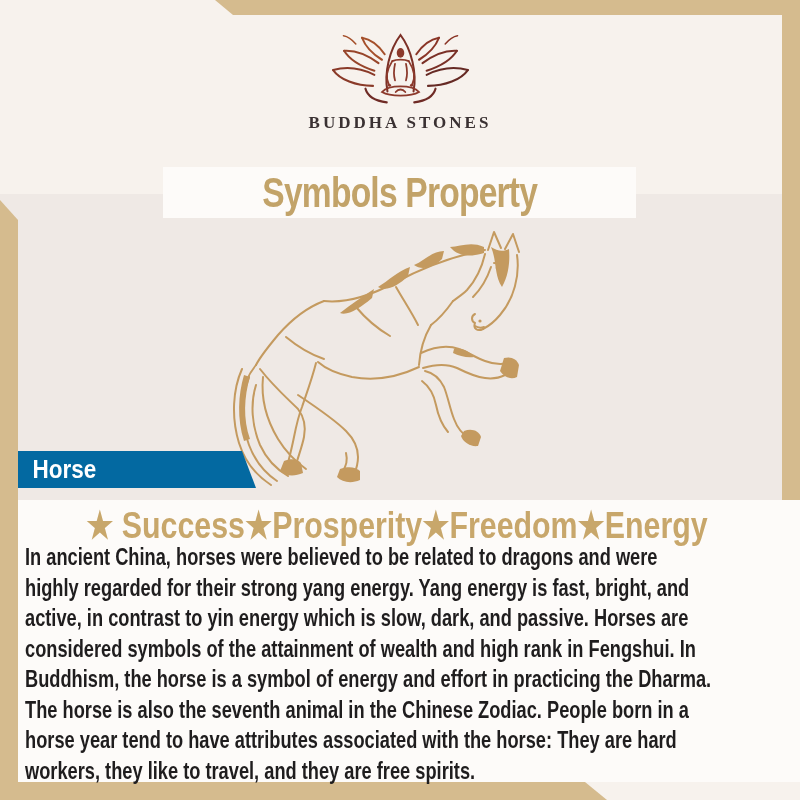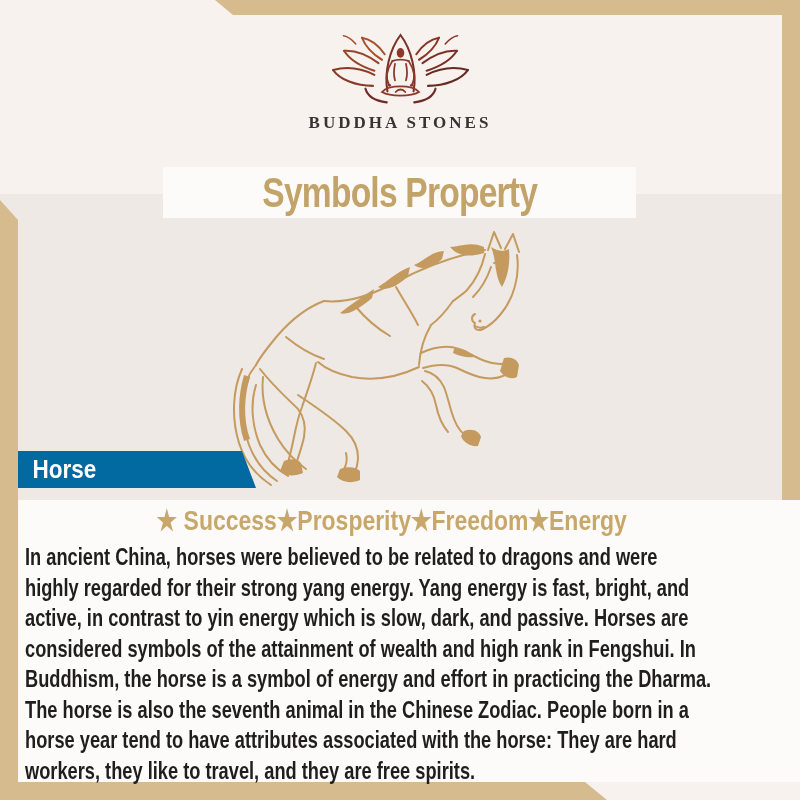--- a/index.html
+++ b/index.html
@@ -37,22 +37,22 @@
 
   
   .zodiac-ribbon{position:absolute;left:18px;top:451px;width:238px;height:37px;
     background:#0369a1;clip-path:polygon(0 0,224px 0,100% 100%,0 100%);
     display:flex;align-items:center;}
   .zodiac-ribbon .label{color:#ffffff;font-size:25px;font-weight:bold;
     padding-left:16px;transform:scaleX(0.9);transform-origin:left center;white-space:nowrap;}
 
   
   .content-panel{position:absolute;left:18px;top:500px;width:782px;height:282px;background:#fdfbf9;}
-  .traits-line{position:absolute;left:0;top:4px;width:748px;text-align:center;
-    font-size:28px;font-weight:bold;color:#c8a76b;}
+  .traits-line{position:absolute;left:0;top:4px;width:748px;text-align:right;
+    font-size:37px;font-weight:bold;color:#c8a76b;}
   .traits-line span{display:inline-block;transform:scaleX(0.82);transform-origin:center;white-space:nowrap;}
   .description{position:absolute;left:7px;top:42px;width:1020px;
     font-size:24px;font-weight:bold;line-height:30.5px;color:#1f1d1e;
     white-space:pre;transform:scaleX(0.76);transform-origin:left top;letter-spacing:0;}
 </style>
 </head>
 <body>
 
 <div class="stage">
 

